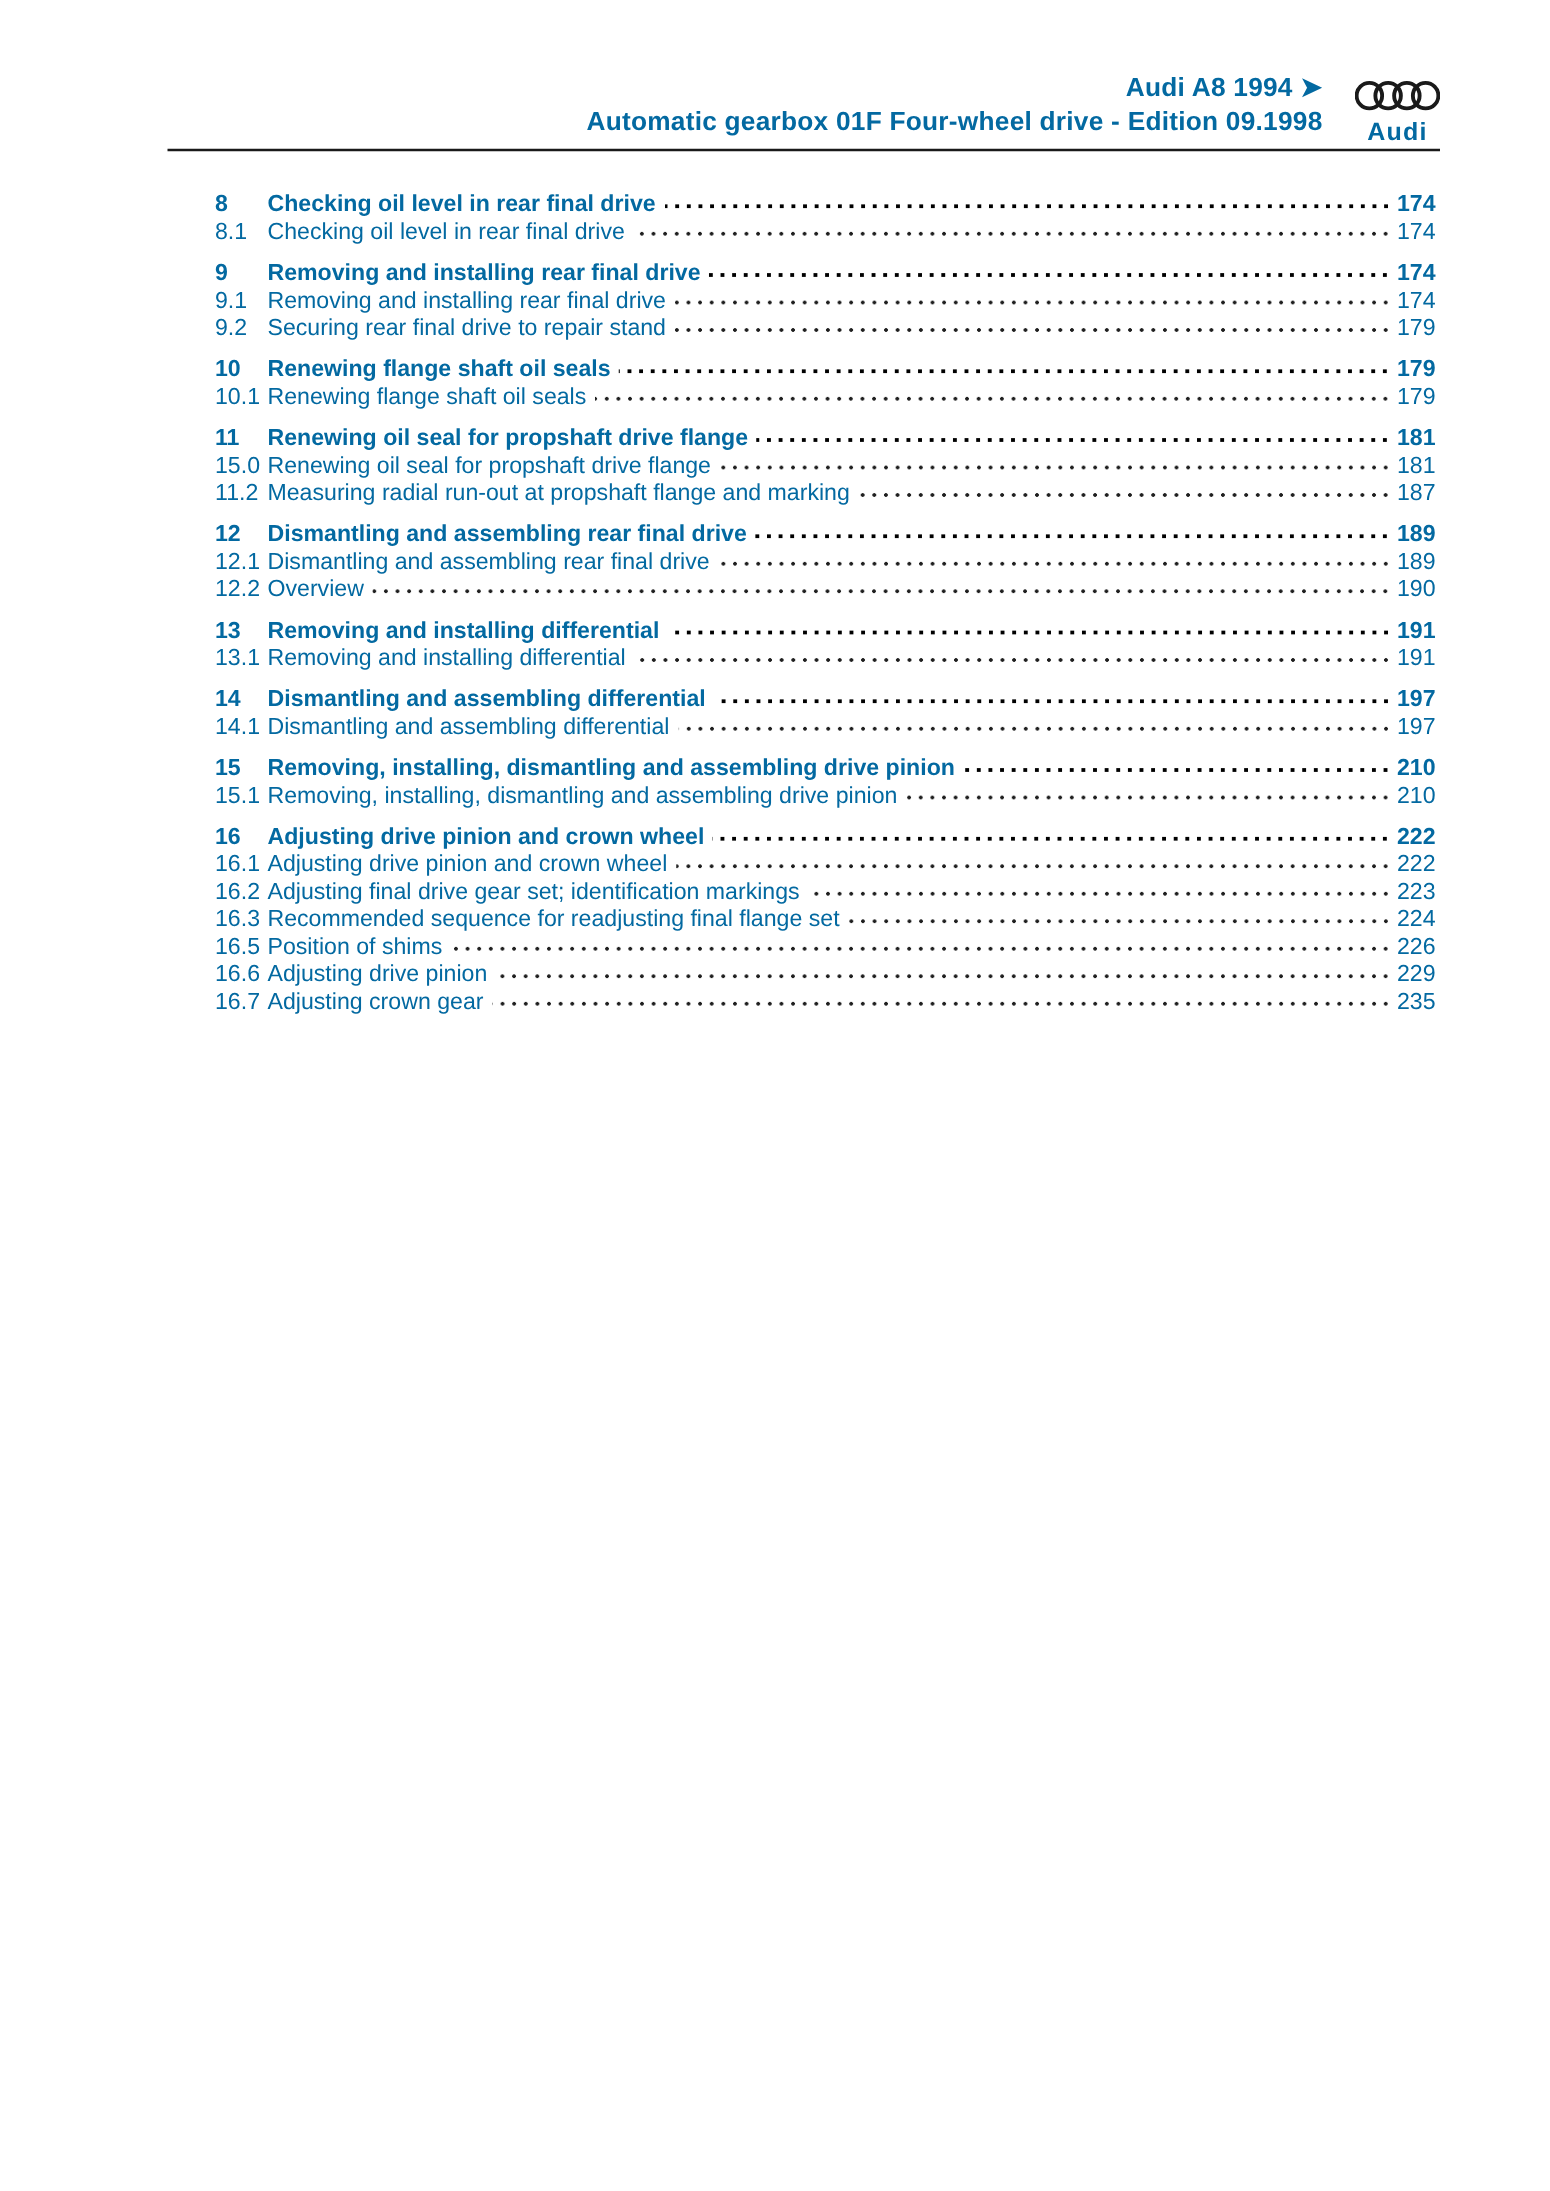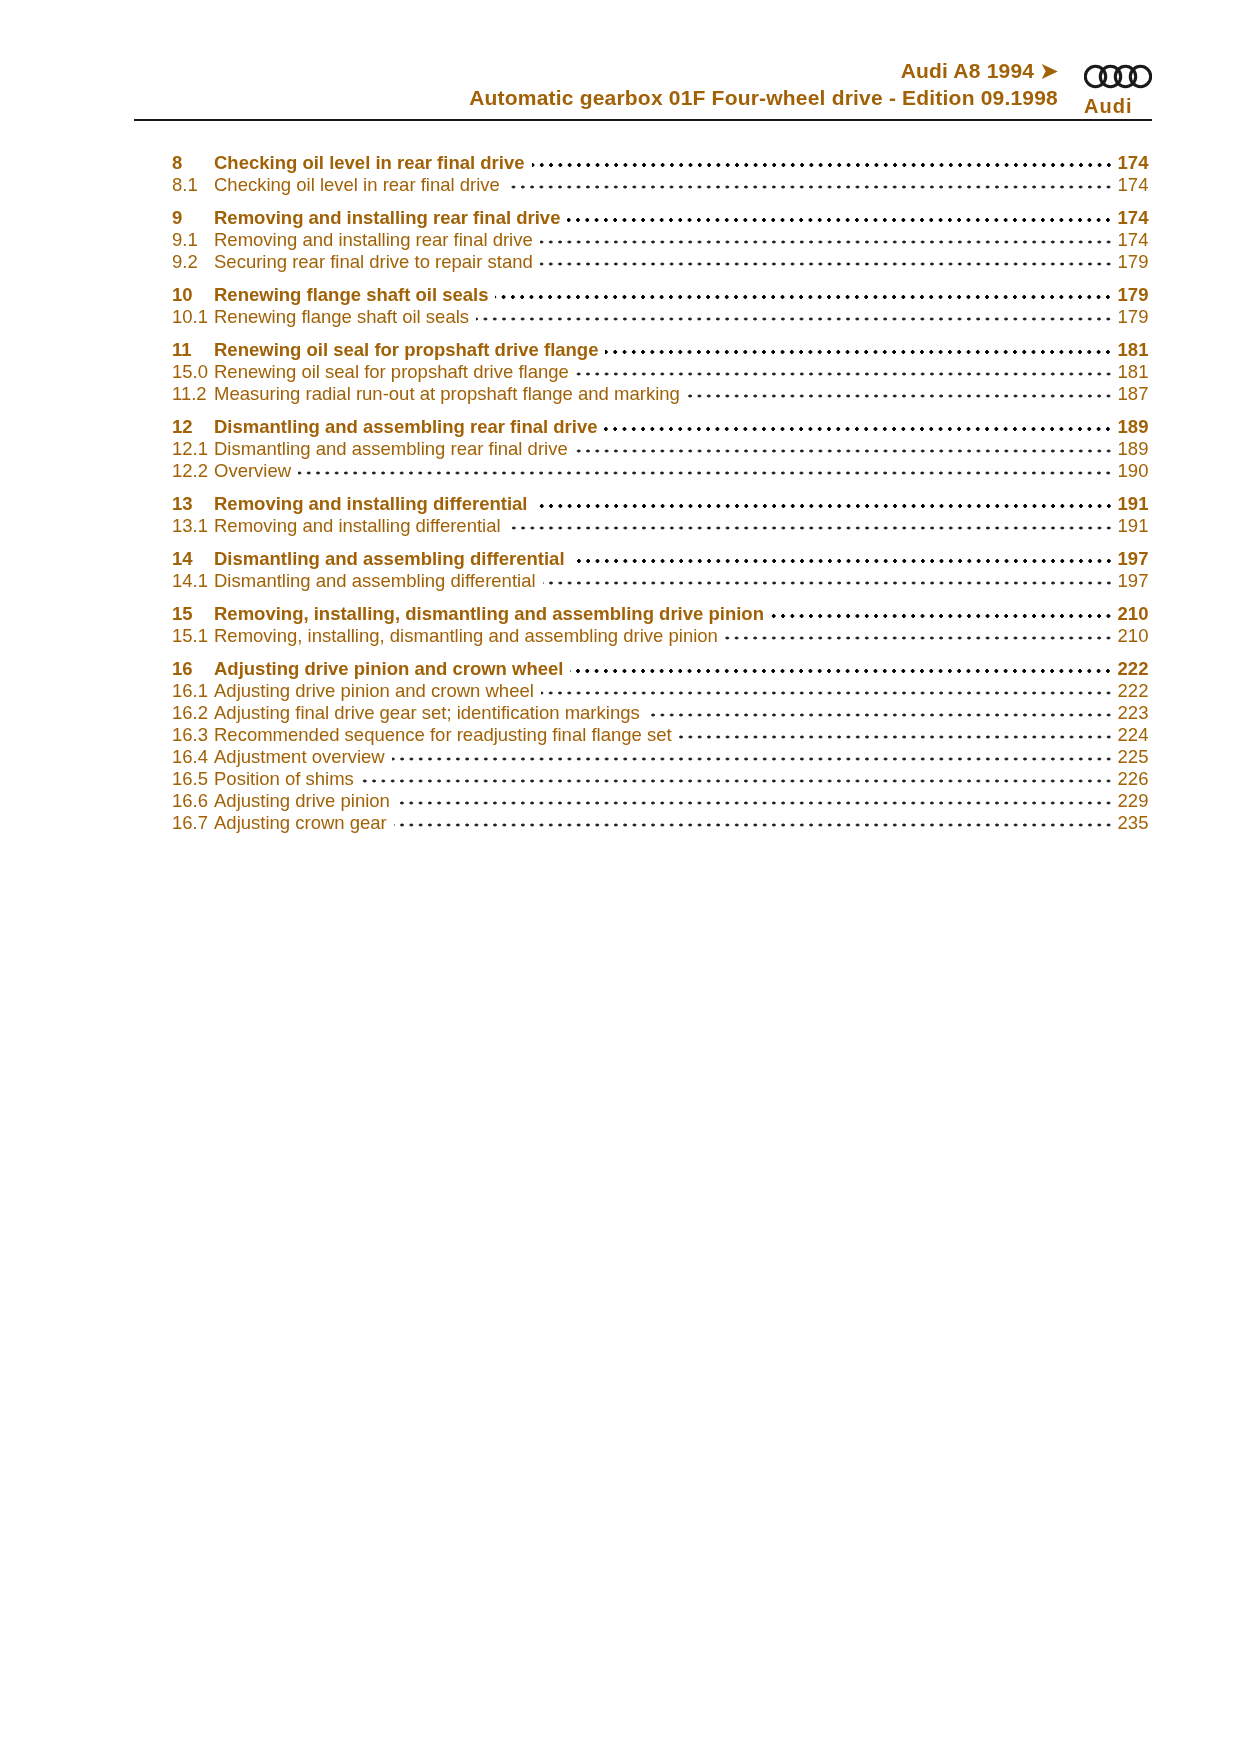--- a/index.html
+++ b/index.html
@@ -2,21 +2,21 @@
 <html><head>
 <meta charset="utf-8">
 <style>
   html, body { margin: 0; padding: 0; background: #ffffff; }
   .page {
     position: relative;
     width: 1240px;
     height: 1418px;
     background: #ffffff;
     font-family: "Liberation Sans", sans-serif;
-    color: #a16207;
+    color: #0369a1;
     overflow: hidden;
   }
 
   
   .header-block {
     position: absolute;
     top: 57px;
     right: 88px;
     display: flex;
     align-items: flex-start;
@@ -27,21 +27,21 @@
     font-weight: bold;
     font-size: 21px;
     line-height: 27px;
     letter-spacing: 0.2px;
     white-space: nowrap;
   }
   .logo-block {
     width: 68px;
     display: flex;
     flex-direction: column;
-    align-items: flex-start;
+    align-items: center;
     margin-top: 2px;
   }
   .logo-rings { display: block; }
   .logo-wordmark {
     font-weight: bold;
     font-size: 20px;
     letter-spacing: 1px;
     line-height: 22px;
     margin-top: 1px;
   }
@@ -276,26 +276,20 @@
       <span class="toc-dots"></span>
       <span class="toc-page">223</span>
     </div>
       <div class="toc-row lvl2">
       <span class="toc-num">16.3</span>
       <span class="toc-title">Recommended sequence for readjusting final flange set</span>
       <span class="toc-dots"></span>
       <span class="toc-page">224</span>
     </div>
       <div class="toc-row lvl2">
-      <span class="toc-num">16.4</span>
-      <span class="toc-title">Adjustment overview</span>
-      <span class="toc-dots"></span>
-      <span class="toc-page">225</span>
-    </div>
-      <div class="toc-row lvl2">
       <span class="toc-num">16.5</span>
       <span class="toc-title">Position of shims</span>
       <span class="toc-dots"></span>
       <span class="toc-page">226</span>
     </div>
       <div class="toc-row lvl2">
       <span class="toc-num">16.6</span>
       <span class="toc-title">Adjusting drive pinion</span>
       <span class="toc-dots"></span>
       <span class="toc-page">229</span>

